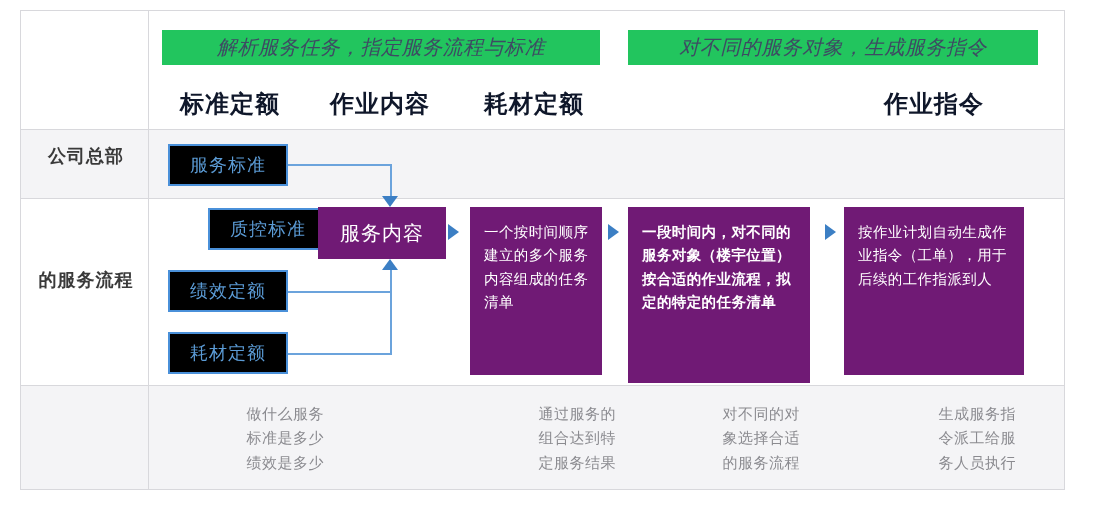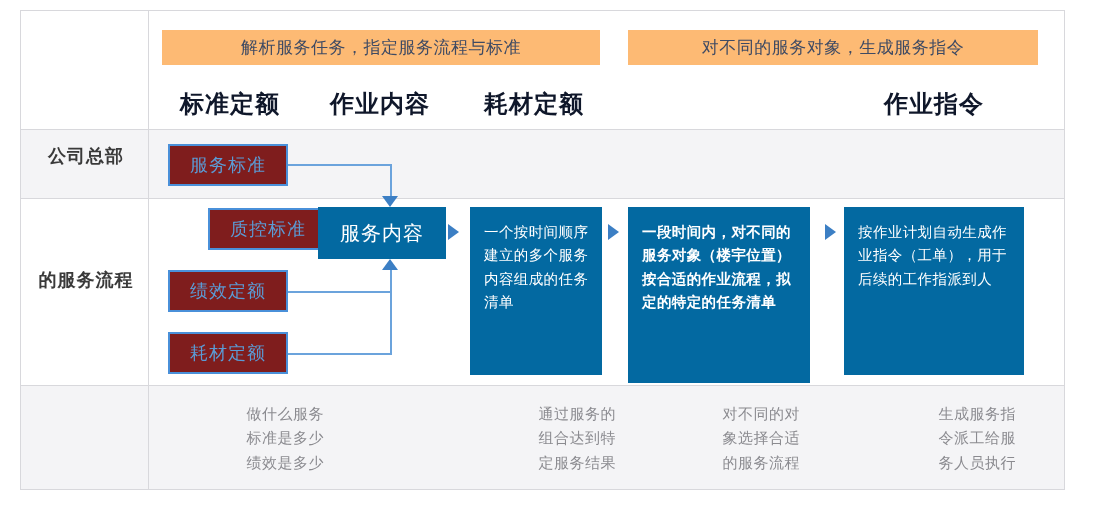--- a/index.html
+++ b/index.html
@@ -12,48 +12,48 @@
   #root{position:relative;width:1104px;height:510px;}
 
   
   .grid{position:absolute;left:20px;top:10px;width:1045px;height:480px;}
   .vline{position:absolute;background:#d8d8dc;width:1px;top:0;bottom:0;}
   .hline{position:absolute;background:#d8d8dc;height:1px;left:0;right:0;}
   .cellbg{position:absolute;background:#f4f4f6;}
 
   
   .banner{
-    position:absolute;background:#fdba74;
+    position:absolute;background:#22c55e;
     display:flex;align-items:center;justify-content:center;
-    color:#3e4a63;font-size:17px;letter-spacing:.5px;font-weight:400;
+    color:#3e4a63;font-size:20px;letter-spacing:.5px;font-weight:400;font-style:italic;
   }
 
   
   .colhead{
     position:absolute;text-align:center;
     color:#0f172a;font-size:24px;font-weight:bold;letter-spacing:1px;
   }
 
   
   .rowlabel{
     position:absolute;text-align:center;
     color:#3a3a3a;font-size:18px;font-weight:bold;letter-spacing:1px;
   }
 
   
   .obox{
-    position:absolute;border:2px solid #4a90d9;background:#7f1d1d;
+    position:absolute;border:2px solid #4a90d9;background:#000000;
     display:flex;align-items:center;justify-content:center;
     color:#5b9bd5;font-size:18px;letter-spacing:1px;
     box-sizing:border-box;
   }
 
   
   .sbox{
-    position:absolute;background:#0369a1;color:#ffffff;
+    position:absolute;background:#701a75;color:#ffffff;
     box-sizing:border-box;
   }
   .sbox.center{display:flex;align-items:center;justify-content:center;
     font-size:20px;letter-spacing:1px;}
   .sbox.para{padding:14px 12px 10px 14px;font-size:14.5px;line-height:1.62;letter-spacing:.4px;}
 
   
   .ln{position:absolute;background:#6ba3dc;}
   .ln.h{height:2px;}
   .ln.v{width:2px;}

